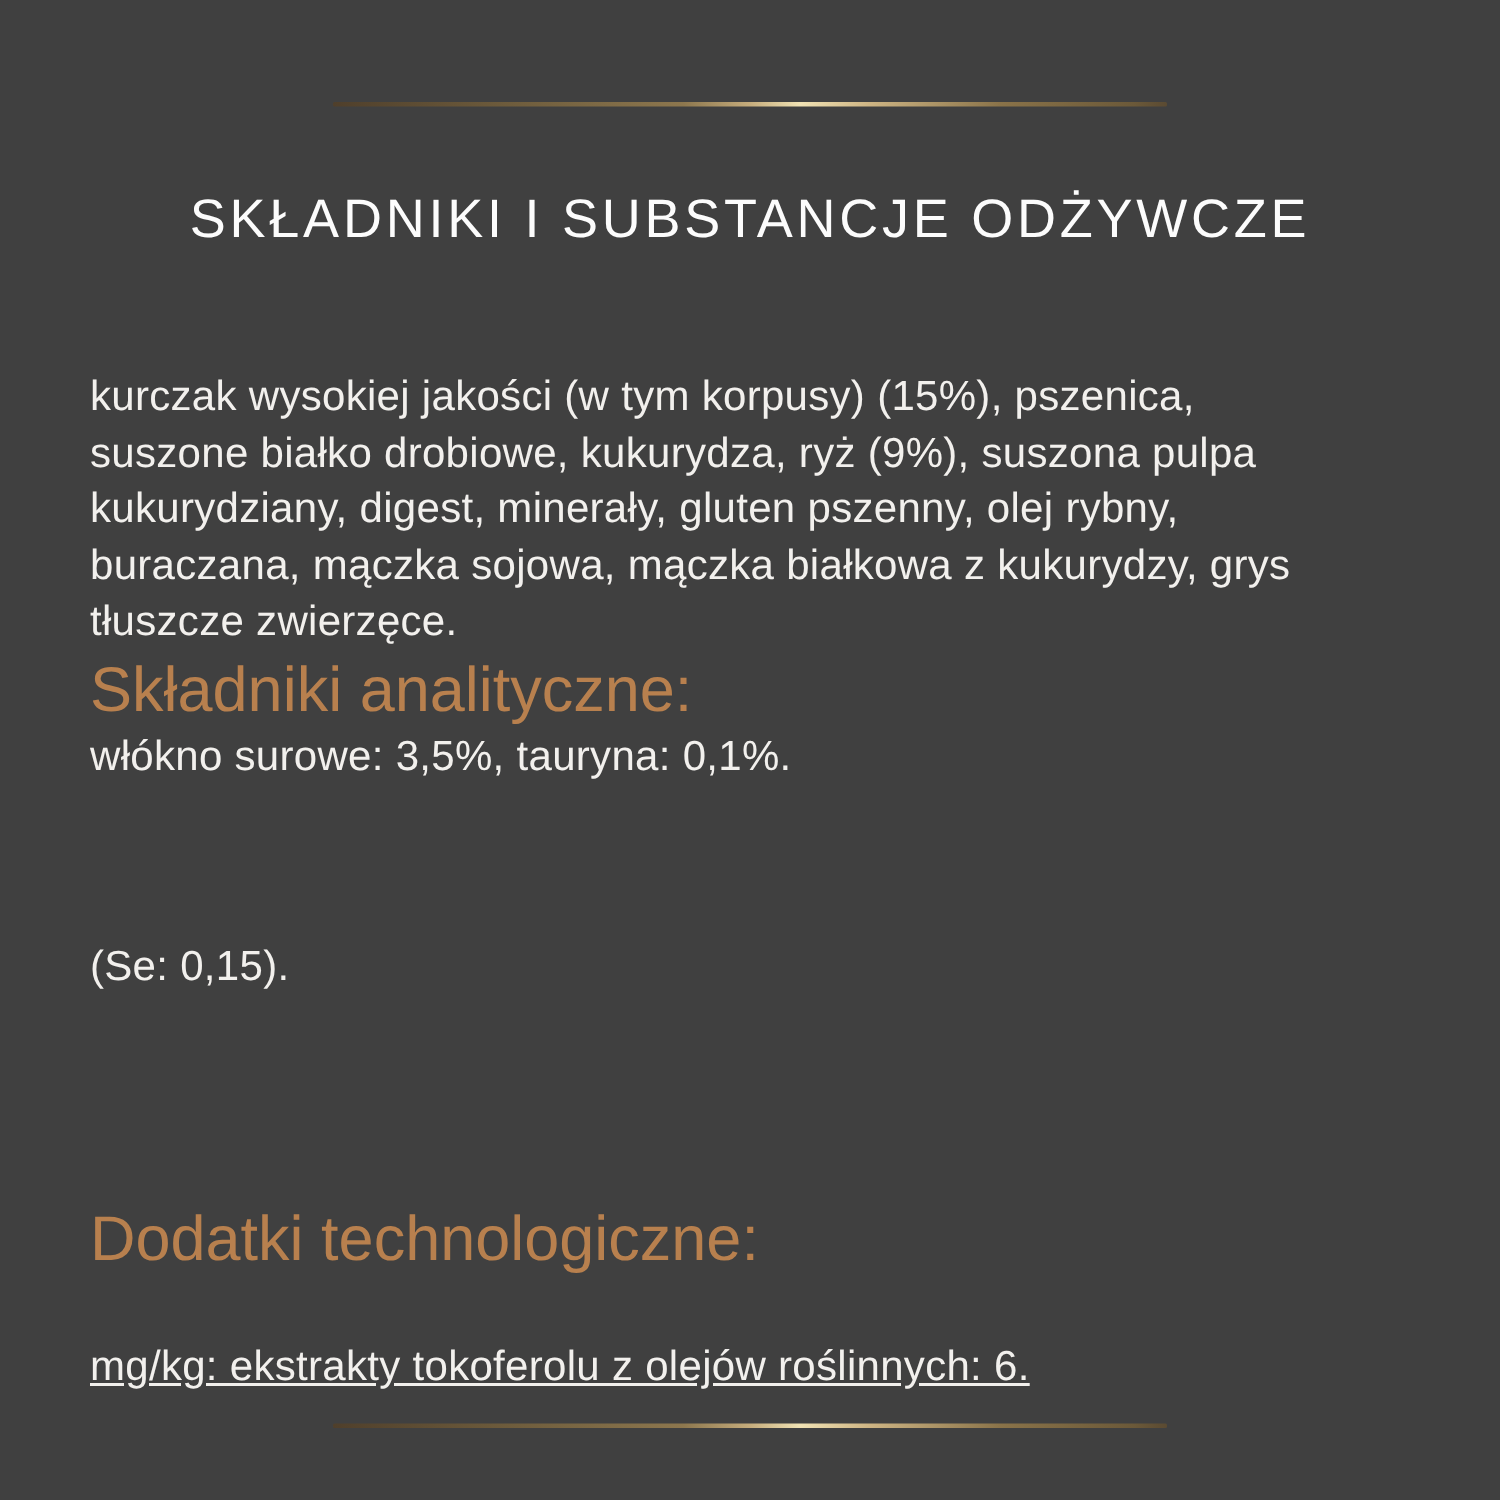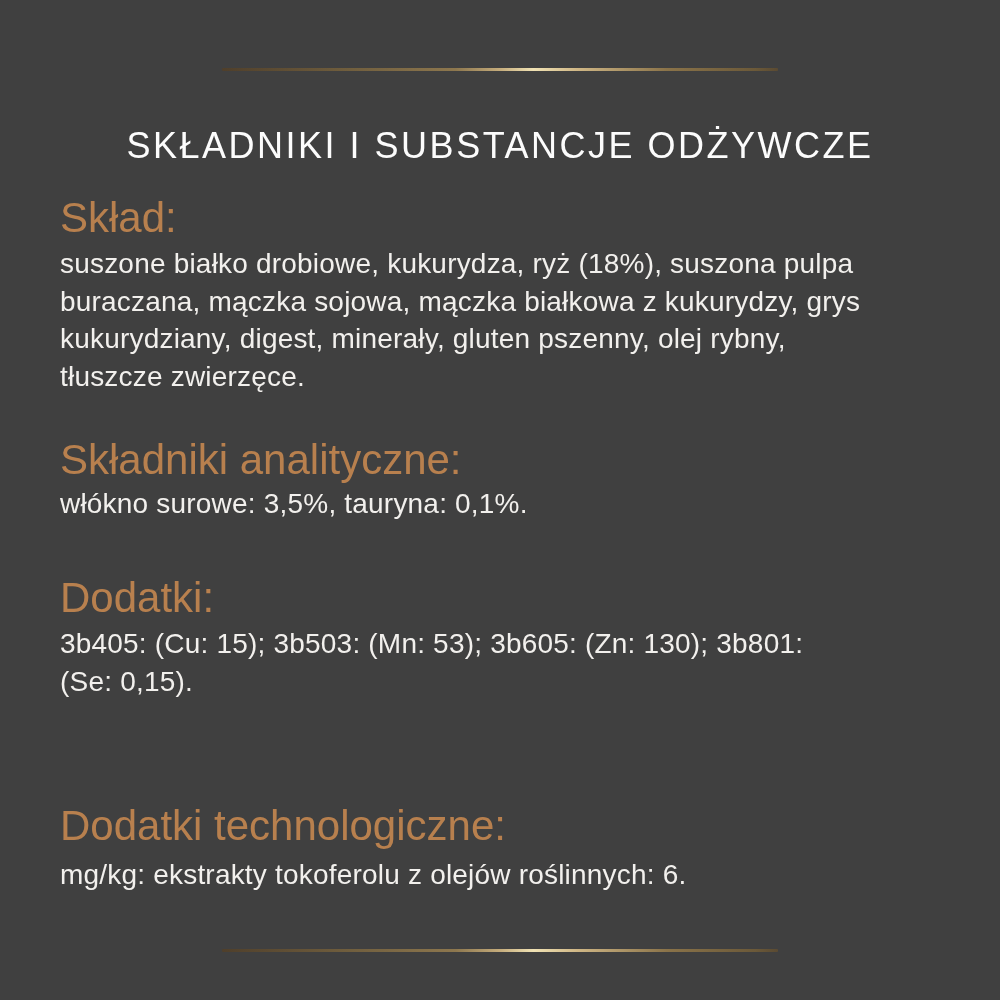--- a/index.html
+++ b/index.html
@@ -54,47 +54,45 @@
     color: #f2f0ed;
   }
   .section-body .body-line { white-space: nowrap; }
   .h-sklad { top: 197px; }
   .p-sklad { top: 245px; }
   .h-analit { top: 439px; }
   .p-analit { top: 485px; }
   .h-dodatki { top: 577px; }
   .p-dodatki { top: 625px; }
   .h-tech { top: 805px; }
-  .p-tech { top: 856px; }
+  .p-tech { top: 892px; text-decoration: underline; }
 </style>
 </head>
 <body>
 
 <div class="page">
 
   <div class="gold-line top"></div>
 
   <div class="page-title">SKŁADNIKI I SUBSTANCJE ODŻYWCZE</div>
 
-  <div class="section-heading h-sklad">Skład:</div>
   <div class="section-body p-sklad">
-    <div class="body-line">suszone białko drobiowe, kukurydza, ryż (18%), suszona pulpa</div>
+    <div class="body-line">kurczak wysokiej jakości (w tym korpusy) (15%), pszenica,</div>
+    <div class="body-line">suszone białko drobiowe, kukurydza, ryż (9%), suszona pulpa</div>
+    <div class="body-line">kukurydziany, digest, minerały, gluten pszenny, olej rybny,</div>
     <div class="body-line">buraczana, mączka sojowa, mączka białkowa z kukurydzy, grys</div>
-    <div class="body-line">kukurydziany, digest, minerały, gluten pszenny, olej rybny,</div>
     <div class="body-line">tłuszcze zwierzęce.</div>
   </div>
 
   <div class="section-heading h-analit">Składniki analityczne:</div>
   <div class="section-body p-analit">
     <div class="body-line">włókno surowe: 3,5%, tauryna: 0,1%.</div>
   </div>
 
-  <div class="section-heading h-dodatki">Dodatki:</div>
   <div class="section-body p-dodatki">
-    <div class="body-line">3b405: (Cu: 15); 3b503: (Mn: 53); 3b605: (Zn: 130); 3b801:</div>
     <div class="body-line">(Se: 0,15).</div>
   </div>
 
   <div class="section-heading h-tech">Dodatki technologiczne:</div>
   <div class="section-body p-tech">
     <div class="body-line">mg/kg: ekstrakty tokoferolu z olejów roślinnych: 6.</div>
   </div>
 
   <div class="gold-line bottom"></div>
 

